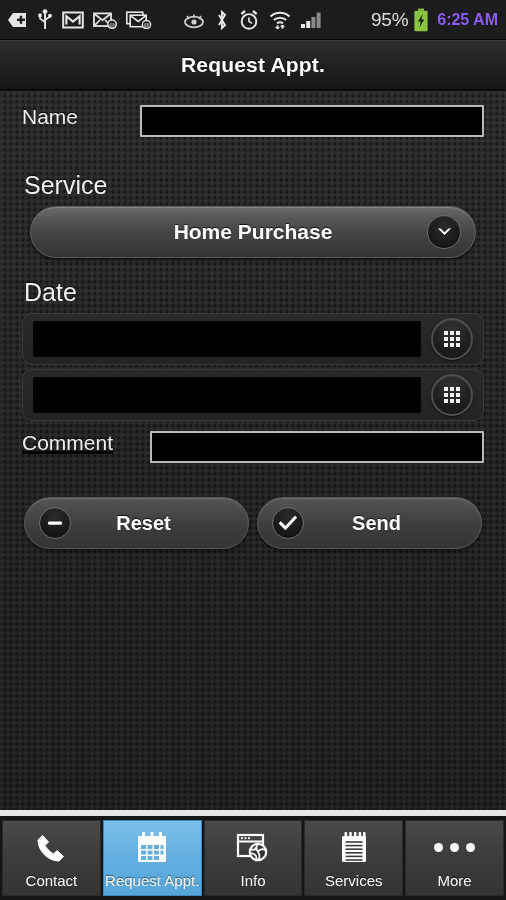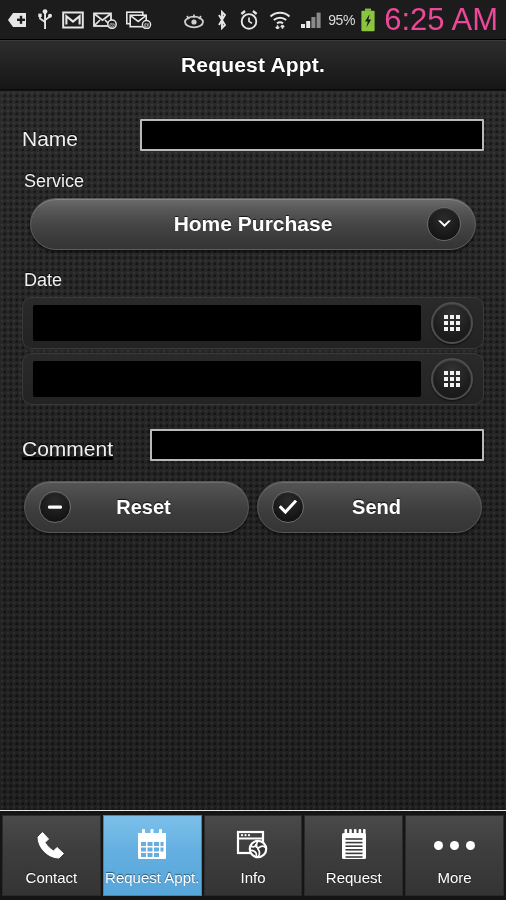--- a/index.html
+++ b/index.html
@@ -44,29 +44,30 @@
   }
   .sb-icon {
     display: inline-flex;
     align-items: center;
     justify-content: center;
     height: 26px;
   }
   .sb-gap { width: 12px; display:inline-block; }
   .sb-batt-pct {
     color: #dcdcdc;
-    font-size: 14px;
+    font-size: 19px;
     letter-spacing: -0.3px;
   }
   .sb-clock {
-    color: #ec4899;
-    font-size: 31px;
+    color: #8b5cf6;
+    font-size: 16px;
     letter-spacing: 0px;
     padding-left: 3px;
     white-space: nowrap;
+    font-weight: bold;
   }
 
   
   .titlebar {
     height: 50px;
     flex: 0 0 auto;
     background: linear-gradient(to bottom, #2e2e2e 0%, #232323 45%, #161616 100%);
     display: flex;
     align-items: center;
     justify-content: center;
@@ -92,21 +93,21 @@
       radial-gradient(circle at 2px 2px, rgba(255,255,255,0.055) 1px, rgba(0,0,0,0) 1.6px),
       radial-gradient(circle at 5px 5px, rgba(0,0,0,0.45) 1.2px, rgba(0,0,0,0) 2px),
       linear-gradient(to bottom, #2b2b2b 0%, #242424 55%, #202020 100%);
     background-size: 6px 6px, 6px 6px, 100% 100%;
     border-top: 1px solid #111;
   }
 
   
   .row-inline {
     display: flex;
-    align-items: flex-end;
+    align-items: flex-start;
     height: 46px;
     margin-bottom: 6px;
   }
   .row-inline .lbl {
     width: 118px;
     flex: 0 0 auto;
     color: #f0f0f0;
     font-size: 21px;
     text-shadow: 0 -1px 1px rgba(0,0,0,0.9);
   }
@@ -119,21 +120,21 @@
     color: #ffffff;
     font-size: 16px;
     padding: 0 6px;
     outline: none;
     font-family: "Liberation Sans", sans-serif;
   }
 
   
   .lbl-block {
     color: #f0f0f0;
-    font-size: 18px;
+    font-size: 25px;
     text-shadow: 0 -1px 1px rgba(0,0,0,0.9);
     margin: 20px 0 6px 2px;
     display: block;
   }
 
   
   .pill-select {
     position: relative;
     margin: 4px 8px 4px 8px;
     height: 52px;
@@ -252,21 +253,21 @@
   }
 
   
   .tabbar {
     flex: 0 0 auto;
     height: 90px;
     background: #151515;
     display: flex;
     padding: 4px 2px 4px 2px;
     gap: 2px;
-    border-top: 1px solid #e5e5e5;
+    border-top: 6px solid #e5e5e5;
   }
   .tab {
     flex: 1 1 0;
     display: flex;
     flex-direction: column;
     align-items: center;
     justify-content: center;
     gap: 4px;
     background: linear-gradient(to bottom, #4a4a4a 0%, #3e3e3e 40%, #343434 100%);
     border: 1px solid #2a2a2a;
@@ -551,21 +552,21 @@
           <g stroke="#3c3c3c" stroke-width="1.6">
             <line x1="8.5" y1="12" x2="25.5" y2="12"></line>
             <line x1="8.5" y1="15.6" x2="25.5" y2="15.6"></line>
             <line x1="8.5" y1="19.2" x2="25.5" y2="19.2"></line>
             <line x1="8.5" y1="22.8" x2="25.5" y2="22.8"></line>
             <line x1="8.5" y1="26.4" x2="25.5" y2="26.4"></line>
             <line x1="8.5" y1="30" x2="25.5" y2="30"></line>
           </g>
         </svg>
       </span>
-      <span class="tab-label">Request</span>
+      <span class="tab-label">Services</span>
     </div>
 
     <div class="tab">
       <span class="tab-icon">
         <span class="dots">
             <i></i>
             <i></i>
             <i></i>
           </span>
       </span>

